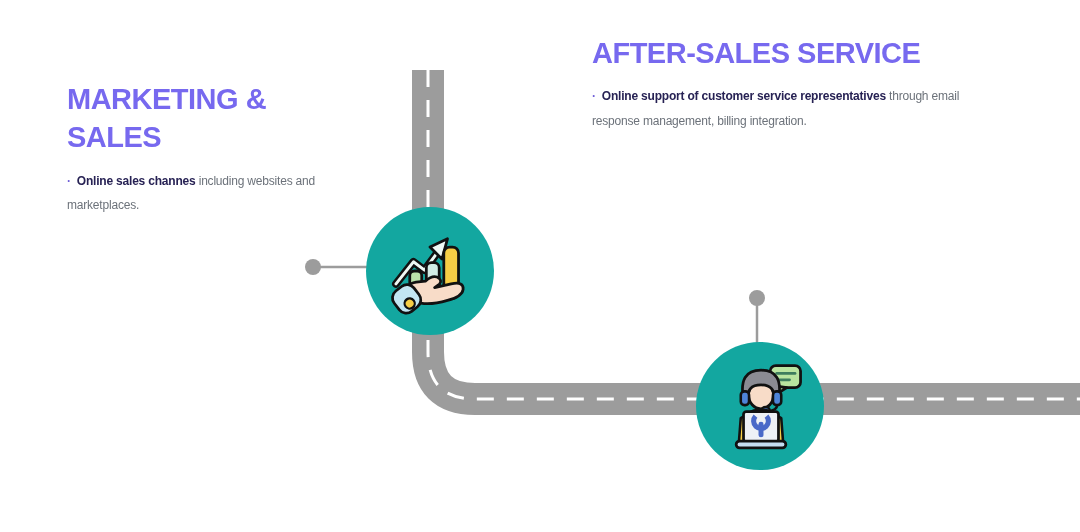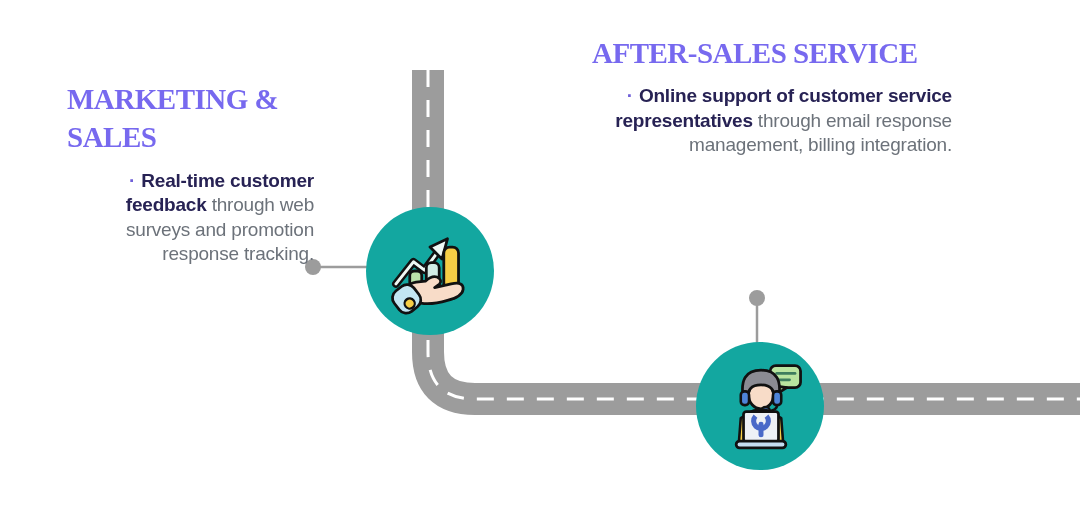--- a/index.html
+++ b/index.html
@@ -13,29 +13,27 @@
   }
   .road-svg { position: absolute; left: 0; top: 0; }
   .text-block { position: absolute; }
   .text-block h2 {
     margin: 0 0 12px 0;
     font-size: 29px;
     line-height: 1.32;
     font-weight: 700;
     letter-spacing: -0.5px;
     color: #7769EF;
-    font-family: Liberation Serif, serif;
   }
   .text-block p.item {
-    margin: 8px;
-    font-size: 19px;
+    margin: 0;
+    font-size: 12px;
     line-height: 24.5px;
     letter-spacing: -0.2px;
     color: #6C727A;
-    text-align: right;
   }
   .text-block p.item .bullet {
     color: #6F5FD8;
     font-weight: 700;
     margin-right: 6px;
   }
   .text-block p.item b.lead {
     color: #272254;
     font-weight: 700;
   }
@@ -92,21 +90,21 @@
       <polygon points="65,88 65,58 72,62 74,88" fill="#F7CE45" stroke="#111111" stroke-width="2.8" stroke-linejoin="round"></polygon>
       <rect x="31" y="55" width="38" height="33" rx="3" fill="#EEF1F6" stroke="#111111" stroke-width="3"></rect>
       <path d="M44 60 A8 8 0 1 0 56 60" fill="none" stroke="#4A69C8" stroke-width="5.5"></path>
       <rect x="47.3" y="66" width="5.4" height="17" rx="2.7" fill="#4A69C8"></rect>
       <rect x="23" y="87" width="54" height="7.5" rx="3.75" fill="#C4DDF0" stroke="#111111" stroke-width="3"></rect>
     </g>
   </svg>
 
   <div class="text-block block-left">
     <h2>MARKETING &amp; SALES</h2>
-    <p class="item"><span class="bullet">·</span><b class="lead">Real-time customer feedback</b><span> through web surveys and promotion response tracking.</span></p>
+    <p class="item"><span class="bullet">·</span><b class="lead">Online sales channes</b><span> including websites and marketplaces.</span></p>
   </div>
 
   <div class="text-block block-right">
     <h2>AFTER-SALES SERVICE</h2>
     <p class="item"><span class="bullet">·</span><b class="lead">Online support of customer service representatives</b><span> through email response management, billing integration.</span></p>
   </div>
 
 </div>
 
 </body></html>

